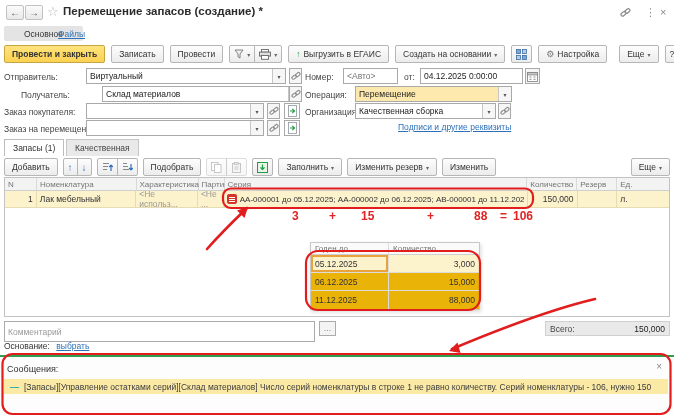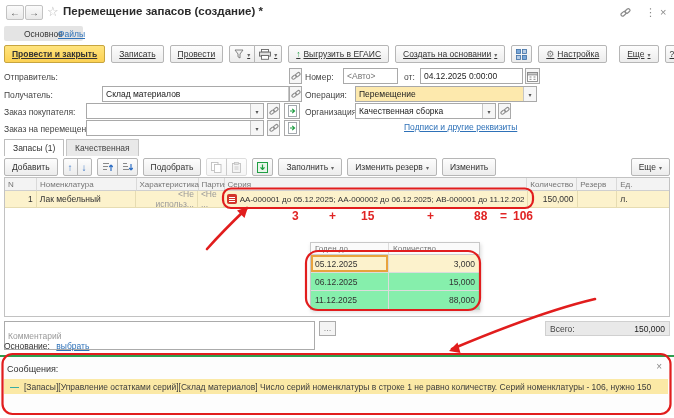--- a/index.html
+++ b/index.html
@@ -10,21 +10,21 @@
           border:1px solid #c2c2c2;border-radius:2px;display:flex;align-items:center;justify-content:center;
           color:#555;font-size:10px;box-sizing:border-box;}
   #star{position:absolute;left:47px;top:4px;color:#b9b9b9;font-size:13px;}
   #title{position:absolute;left:63px;top:5px;font-size:11.5px;font-weight:700;color:#2b2b2b;}
   .winicon{position:absolute;top:6px;color:#8a8a8a;font-size:11px;cursor:default;}
   
   #tab-main{position:absolute;left:4px;top:26px;height:15px;padding:0 20px;background:#e4e4e4;border-radius:2px;
             display:flex;align-items:center;font-size:8.5px;color:#333;}
   #tab-files{position:absolute;left:58px;top:29px;font-size:8.5px;color:#2e71b8;text-decoration:underline;cursor:pointer;}
   
-  #toolbar{position:absolute;left:4px;top:45px;width:666px;height:18px;display:flex;align-items:center;gap:6px;text-decoration:underline;}
+  #toolbar{position:absolute;left:4px;top:45px;width:666px;height:18px;display:flex;align-items:center;gap:6px;}
   .btn{height:18px;display:inline-flex;align-items:center;gap:3px;padding:0 7px;box-sizing:border-box;
        background:linear-gradient(#fdfdfd,#ececec);border:1px solid #b6b6b6;border-radius:2px;
        font-size:8.5px;color:#333;white-space:nowrap;cursor:pointer;}
   .btn.primary{background:linear-gradient(#ffe47e,#fcd153);border-color:#c7a53f;font-weight:700;}
   .btn.icononly{padding:0 4px;}
   .caret{font-size:6px;color:#666;}
   .grp{display:inline-flex;}
   .grp .btn{border-radius:0;margin-left:-1px;}
   .grp .btn:first-child{border-radius:2px 0 0 2px;margin-left:0;}
   .grp .btn:last-child{border-radius:0 2px 2px 0;}
@@ -56,48 +56,48 @@
   
   #tableRegion{position:absolute;left:4px;top:177px;width:666px;height:140px;box-sizing:border-box;
                border:1px solid #c2c2c2;background:#fff;}
   .trow{display:flex;width:100%;box-sizing:border-box;}
   .th{background:#f3f3f3;color:#757575;font-size:8px;height:13px;display:flex;align-items:center;
       padding:0 3px;border-right:1px solid #d9d9d9;border-bottom:1px solid #cfcfcf;box-sizing:border-box;}
   .td{font-size:8.5px;height:17px;display:flex;align-items:center;padding:0 3px;
       border-right:1px solid #e6dcb2;border-bottom:1px solid #e6dcb2;box-sizing:border-box;background:#fcf2cc;}
   .c-n{width:32px;justify-content:flex-end;}
   .c-nom{width:100px;}
-  .c-chr{width:62px;text-align:right;}
+  .c-chr{width:62px;}
   .c-bat{width:26px;}
   .c-ser{width:304px;}
   .c-qty{width:50px;justify-content:flex-end;}
   .c-res{width:40px;}
   .c-ed{width:52px;border-right:none;}
   .muted{color:#9a9a9a;}
   .sericon{width:10px;height:10px;background:#d3352b;border-radius:2px;margin-right:3px;flex:0 0 auto;
            display:flex;flex-direction:column;justify-content:center;gap:1px;align-items:center;}
   .sericon i{display:block;width:6px;height:1px;background:#fff;}
   .sertext{font-size:8px;white-space:nowrap;overflow:hidden;}
   
   .fpart{position:absolute;top:209px;color:#e02424;font-size:12px;font-weight:600;
          font-family:"Liberation Sans",sans-serif;}
   
-  #popup{position:absolute;left:310px;top:242px;width:168px;background:#86efac;border:1px solid #c8c8c8;
+  #popup{position:absolute;left:310px;top:242px;width:168px;background:#eab308;border:1px solid #c8c8c8;
          box-shadow:1px 2px 4px rgba(0,0,0,.15);z-index:3;}
   .prow{display:flex;}
   .ph1{width:78px;}.ph2{width:90px;}
   .pth{font-size:8px;color:#757575;height:12px;display:flex;align-items:center;padding:0 4px;
        border-right:1px solid #dcdcdc;border-bottom:1px solid #cfcfcf;box-sizing:border-box;background:#fafafa;}
   .ptd{font-size:8.5px;height:18px;display:flex;align-items:center;padding:0 4px;
        border-right:1px solid #dcdcdc;border-bottom:1px solid #dcdcdc;box-sizing:border-box;}
   .pqty{justify-content:flex-end;}
   .psel{box-shadow:inset 0 0 0 2px #e8a33d;}
   .pyellow{background:#fcf2cc;}
   
-  #comment{position:absolute;left:4px;top:321px;width:311px;height:29px;box-sizing:border-box;
+  #comment{position:absolute;left:4px;top:321px;width:311px;height:21px;box-sizing:border-box;
            border:1px solid #ababab;font-size:8.5px;padding:0 3px;color:#222;font-family:"Liberation Sans",sans-serif;}
   #comment::placeholder{color:#9a9a9a;}
   #commentMore{position:absolute;left:319px;top:321px;width:17px;height:15px;box-sizing:border-box;
            border:1px solid #ababab;background:#f4f4f4;display:flex;align-items:center;justify-content:center;
            font-size:8px;color:#555;cursor:pointer;}
   #total{position:absolute;left:545px;top:321px;width:125px;height:15px;box-sizing:border-box;background:#e9e9e9;
          border:1px solid #d0d0d0;display:flex;align-items:center;font-size:8.5px;}
   #total .tl{padding:0 4px;color:#444;}
   #total .tv{flex:1;text-align:right;padding-right:4px;color:#222;}
   #basis{position:absolute;left:4px;top:341px;font-size:8.5px;color:#333;text-align:center;}
@@ -196,30 +196,34 @@
     <div class="btn">
       <span>Еще</span>
       <span class="caret">▾</span>
     </div>
     <div class="btn icononly" style="width:18px;justify-content:center;">
         <span>?</span>
       </div>
   </div>
 
   <div class="lbl" style="left:4px;top:72px;">Отправитель:</div>
+  <div class="combo" style="left:86px;top:68px;width:200px;">
+    <div class="val">Виртуальный</div>
+    <div class="drop">▾</div>
+  </div>
   <div class="sq" style="left:289px;top:68px;">
     <svg width="10" height="10" viewBox="0 0 11 11">
         <g fill="none" stroke="#8a8a8a" stroke-width="1.2">
           <rect x="0.8" y="5.2" width="5.4" height="3.2" rx="1.6" transform="rotate(-40 3.5 6.8)"></rect>
           <rect x="4.8" y="2.4" width="5.4" height="3.2" rx="1.6" transform="rotate(-40 7.5 4)"></rect>
         </g>
       </svg>
   </div>
 
-  <div class="lbl" style="left:4px;top:90px;">Получатель:</div>
+  <div class="lbl" style="left:21px;top:90px;">Получатель:</div>
   <div class="combo" style="left:86px;top:86px;width:200px;margin-left:16px;">
     <div class="val">Склад материалов</div>
     <div class="drop">▾</div>
   </div>
   <div class="sq" style="left:289px;top:86px;">
     <svg width="10" height="10" viewBox="0 0 11 11">
         <g fill="none" stroke="#8a8a8a" stroke-width="1.2">
           <rect x="0.8" y="5.2" width="5.4" height="3.2" rx="1.6" transform="rotate(-40 3.5 6.8)"></rect>
           <rect x="4.8" y="2.4" width="5.4" height="3.2" rx="1.6" transform="rotate(-40 7.5 4)"></rect>
         </g>
@@ -274,40 +278,40 @@
   </div>
   <div class="sq" style="left:525px;top:68px;width:15px;">
     <svg width="11" height="11" viewBox="0 0 11 11">
         <rect x="0.5" y="1.5" width="10" height="9" fill="#fff" stroke="#888" stroke-width="0.9"></rect>
         <rect x="0.5" y="1.5" width="10" height="2.4" fill="#c9c9c9" stroke="#888" stroke-width="0.9"></rect>
         <path d="M2.5 6 h2 M6.5 6 h2 M2.5 8.3 h2 M6.5 8.3 h2" stroke="#888" stroke-width="1"></path>
       </svg>
   </div>
 
   <div class="lbl" style="left:305px;top:90px;">Операция:</div>
-  <div class="combo yellow" style="left:355px;top:86px;width:182px;">
+  <div class="combo yellow" style="left:355px;top:86px;width:157px;">
     <div class="val">Перемещение</div>
     <div class="drop">▾</div>
   </div>
 
   <div class="lbl" style="left:305px;top:107px;">Организация:</div>
   <div class="combo" style="left:355px;top:103px;width:141px;">
     <div class="val">Качественная сборка</div>
     <div class="drop">▾</div>
   </div>
   <div class="sq" style="left:498px;top:103px;">
     <svg width="10" height="10" viewBox="0 0 11 11">
         <g fill="none" stroke="#8a8a8a" stroke-width="1.2">
           <rect x="0.8" y="5.2" width="5.4" height="3.2" rx="1.6" transform="rotate(-40 3.5 6.8)"></rect>
           <rect x="4.8" y="2.4" width="5.4" height="3.2" rx="1.6" transform="rotate(-40 7.5 4)"></rect>
         </g>
       </svg>
   </div>
 
-  <div class="lbl link" style="left:398px;top:122px;margin-left:6px;">Подписи и другие реквизиты</div>
+  <div class="lbl link" style="left:398px;top:122px;">Подписи и другие реквизиты</div>
 
   <div class="invtab" id="tab-inv">Запасы (1)</div>
   <div class="invtab" id="tab-add">Качественная</div>
 
   <div id="tbar">
     <div class="btn">
         <span>Добавить</span>
       </div>
     <div class="grp">
       <div class="btn icononly">

